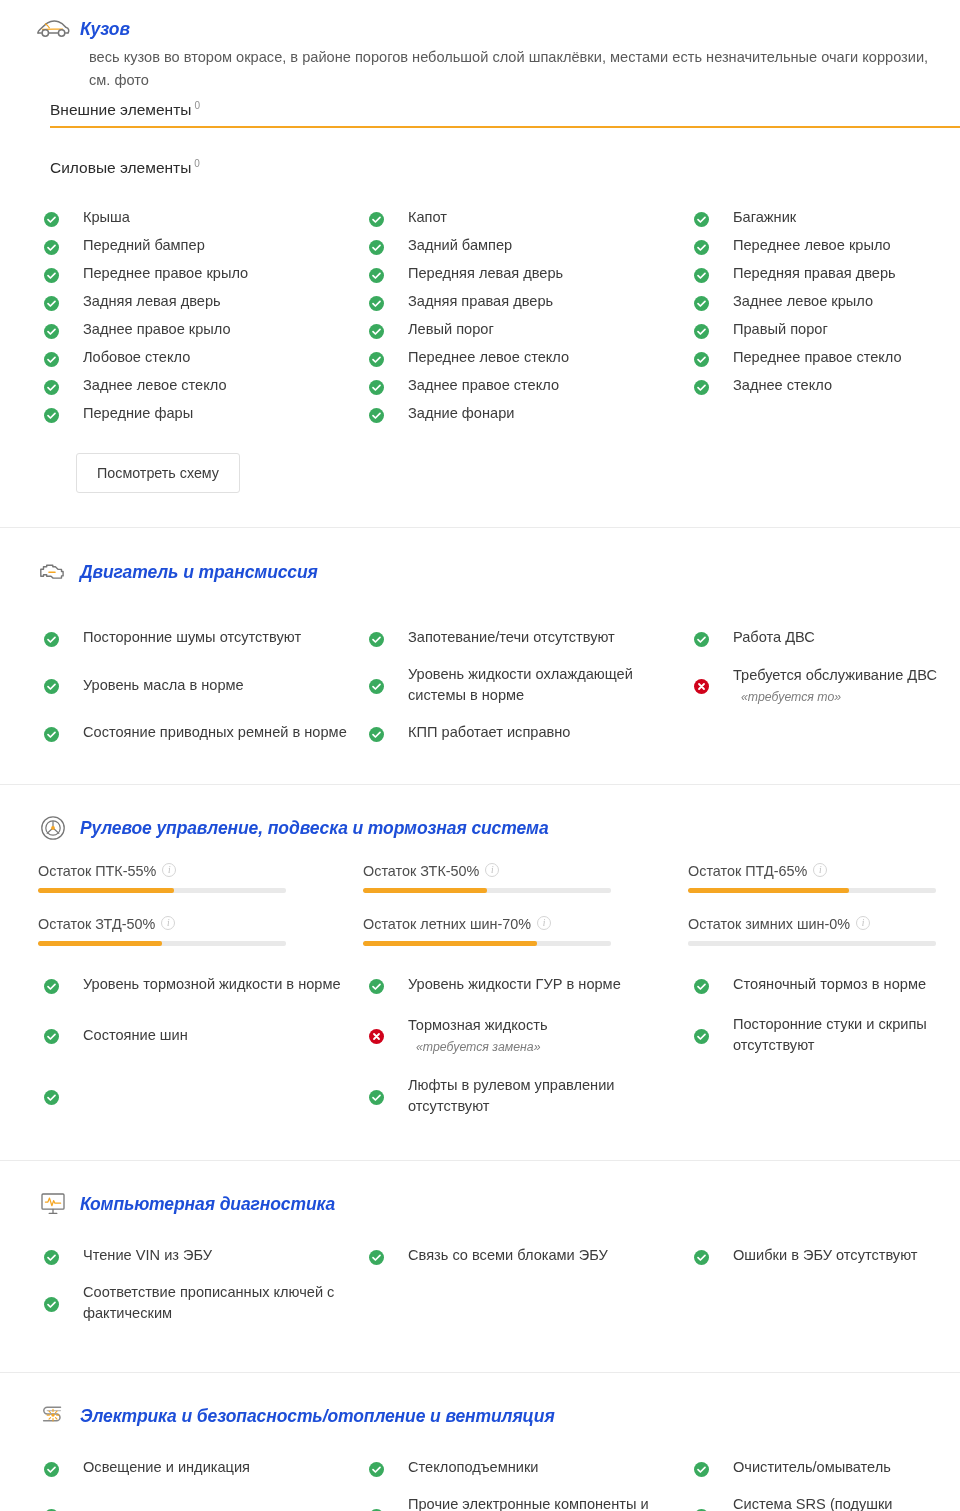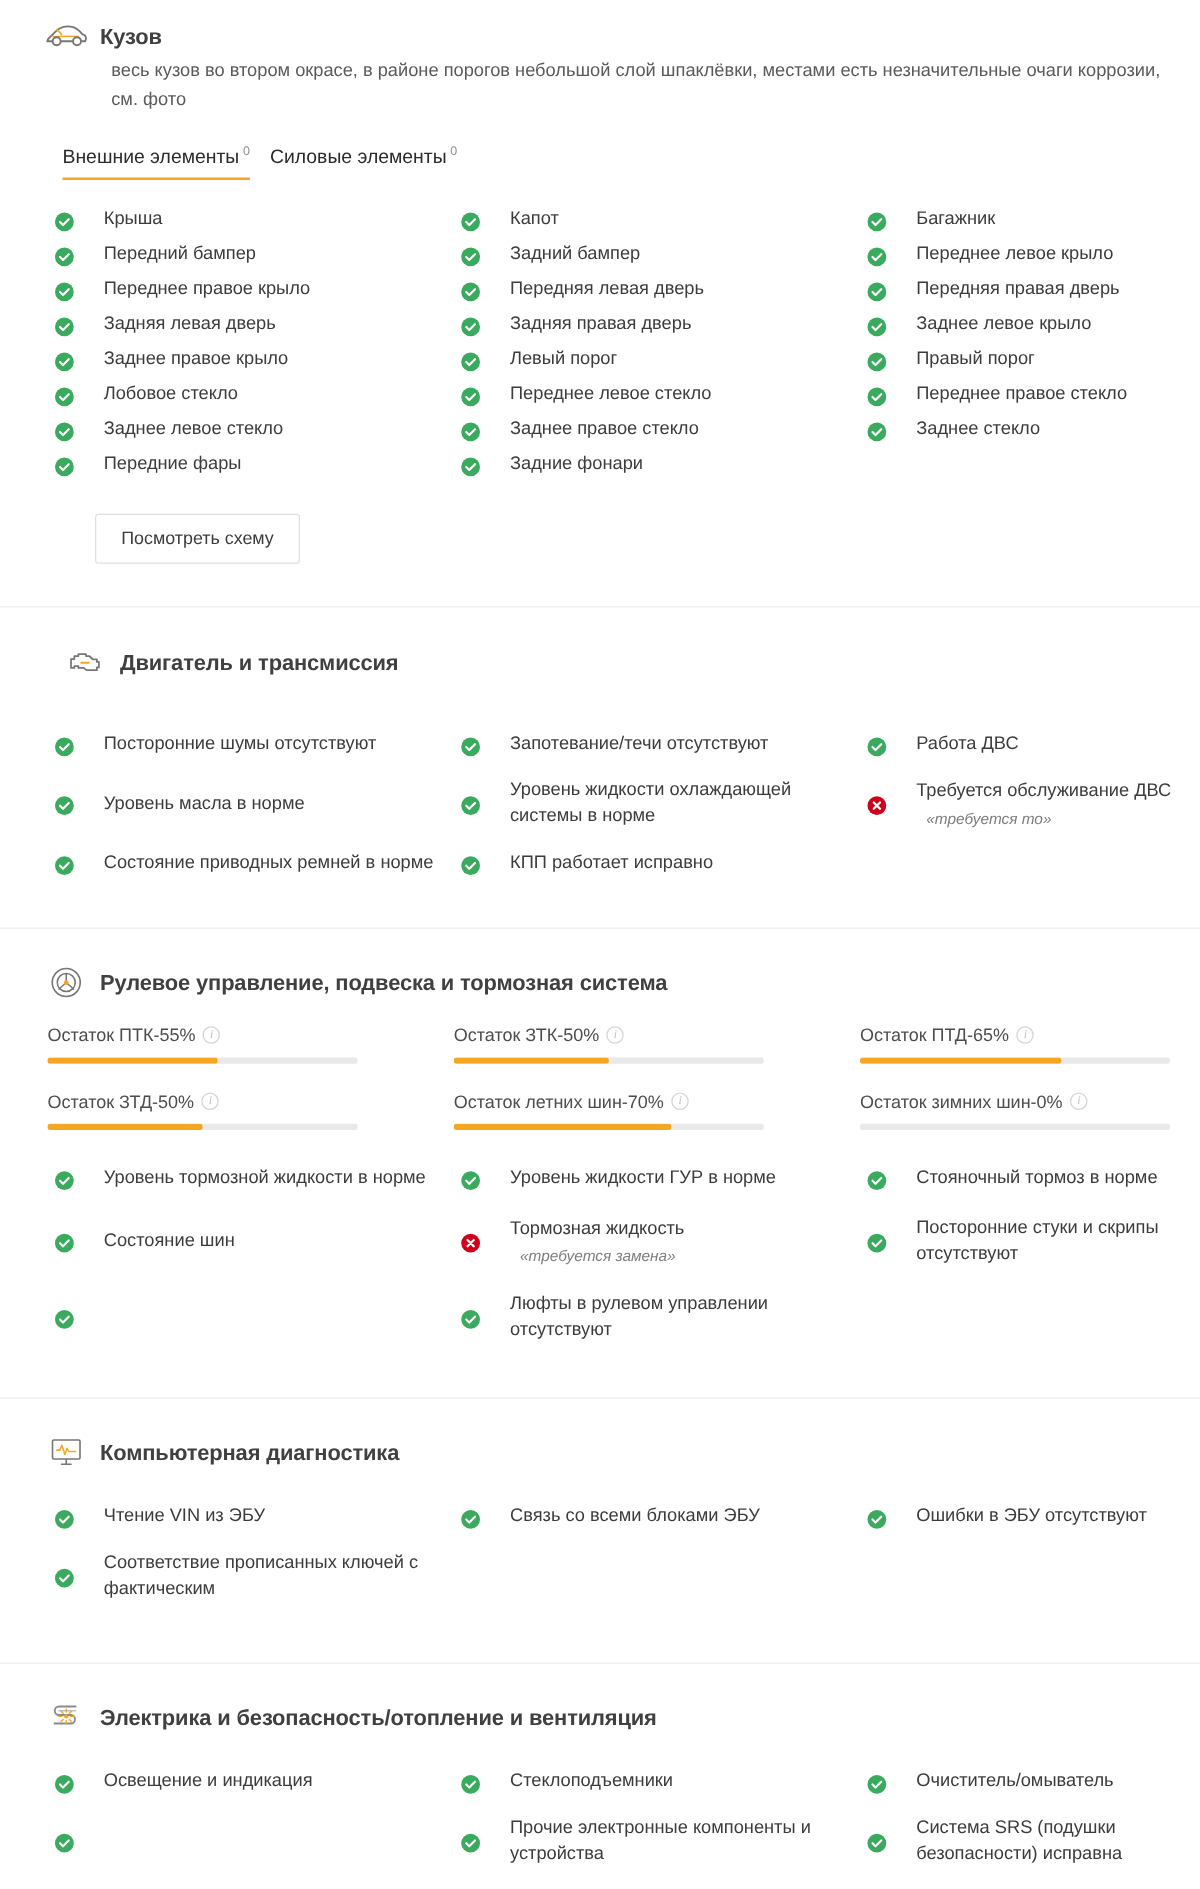--- a/index.html
+++ b/index.html
@@ -37,37 +37,39 @@
     width: 34px;
     height: 30px;
     flex: 0 0 34px;
     display: flex;
     align-items: center;
     justify-content: center;
   }
   .sec-title {
     font-size: 17.5px;
     font-weight: bold;
-    color: #404040;
+    color: #1d4ed8;
     letter-spacing: -0.1px;
+    font-style: italic;
   }
 
   .sec-desc {
     margin: 2px 0 0 89px;
     width: 845px;
     font-size: 14.6px;
     line-height: 23px;
     color: #5a5a5a;
   }
 
   
   .tabs {
-    margin: 24px 0 0 50px;
+    margin: 8px 0 0 50px;
     display: flex;
-    gap: 16px;
+    gap: 30px;
+    flex-direction: column;
   }
   .tab {
     position: relative;
     padding-bottom: 9px;
     font-size: 15.5px;
     color: #2b2b2b;
     cursor: pointer;
     white-space: nowrap;
   }
   .tab .sup {
@@ -409,21 +411,21 @@
 
     <div class="btn-wrap">
       <button class="btn-outline">Посмотреть схему</button>
     </div>
 
     <div style="height:34px"></div>
   </div>
   <div class="section-divider"></div>
 
   <div class="section" style="padding-top:29px;">
-    <div class="sec-head" style="padding-left:52px;text-align:right;">
+    <div class="sec-head" style="padding-left:36px;text-align:right;">
       <span class="sec-icon">
         <svg width="28" height="22" viewBox="0 0 28 22">
           <path d="M4.5 8.2V5.8h3.2V4.2h6.1v1.6h2.6l2.8 2.6h3.3v2.1h1.6v4.4h-1.6v2.2h-8.4l-2.1-1.8H7.7v-1.5H4.5v1.5H1.8V8.2z" fill="none" stroke="#777" stroke-width="1.4" stroke-linejoin="round"></path>
           <path d="M10 11.2h6" stroke="#f5a623" stroke-width="1.6" stroke-linecap="round"></path>
         </svg>
       </span>
       <span class="sec-title">Двигатель и трансмиссия</span>
     </div>
     <div class="grid" id="grid-1" style="margin-top:36px;row-gap:9px;">
         <div class="item">

